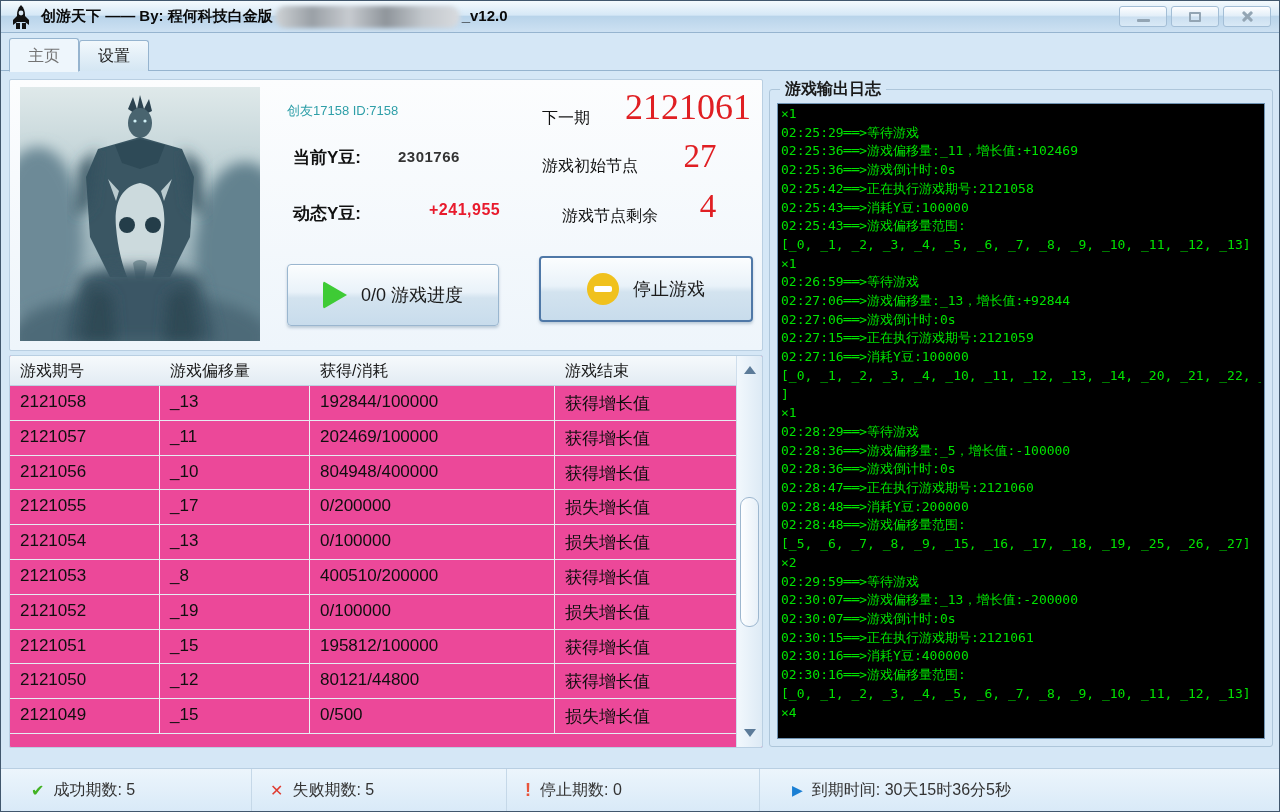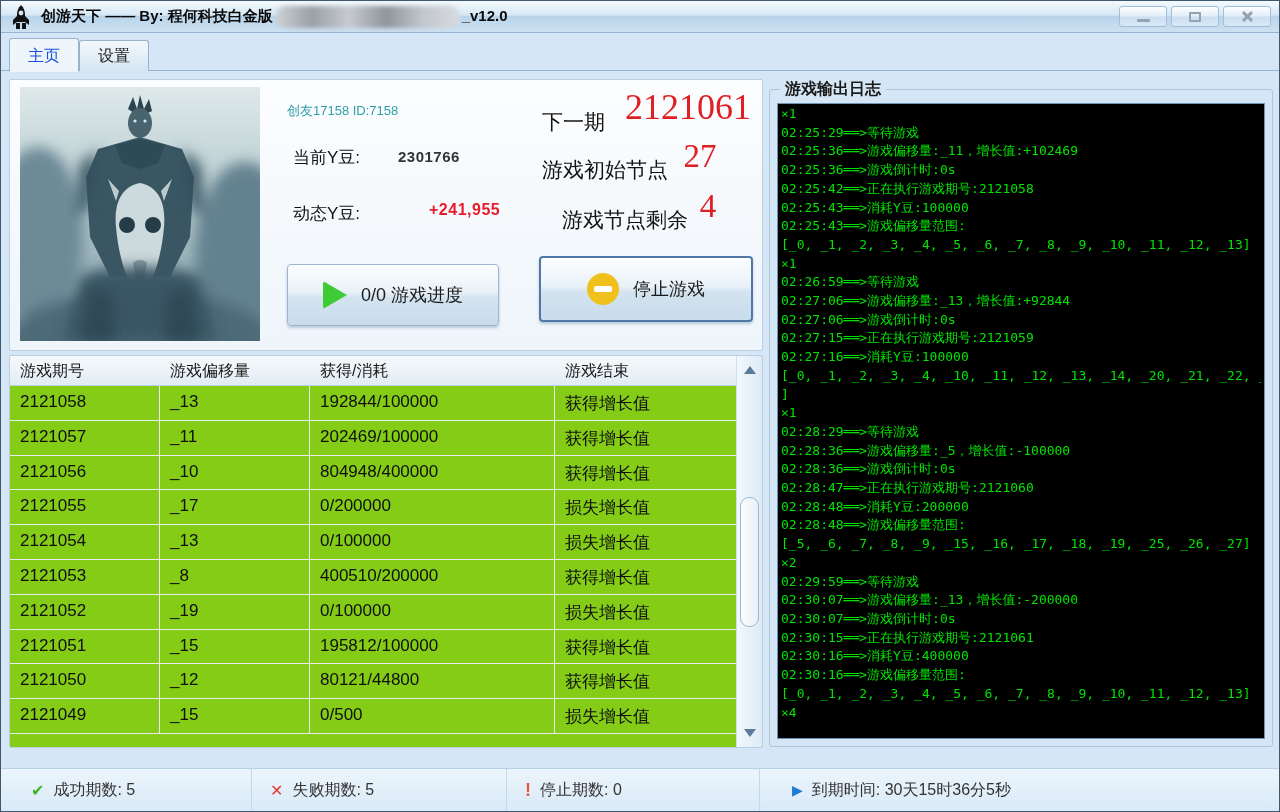--- a/index.html
+++ b/index.html
@@ -38,58 +38,58 @@
     content:""; position:absolute; left:0; top:5px; width:13px; height:3px;
     background:#93a5b4; border-radius:1px;
   }
   .g-close::before { transform:rotate(45deg); }
   .g-close::after  { transform:rotate(-45deg); }
   
   .tabbar { position:absolute; top:33px; left:0; right:0; height:37px; }
   .tabbar::after { content:""; position:absolute; left:0; right:0; bottom:0; height:1px; background:#96b4cf; }
   .tab {
     position:absolute; bottom:0; height:31px; padding:0 18px; line-height:30px;
-    font-size:16px; color:#1d4ed8; border:1px solid #96b4cf; border-bottom:none;
+    font-size:16px; color:#737373; border:1px solid #96b4cf; border-bottom:none;
     border-radius:3px 3px 0 0; z-index:2;
   }
   .tab.active { left:8px; background:#eef6fc; height:34px; line-height:34px; border-bottom:1px solid #eef6fc; margin-bottom:-1px; }
   .tab.inactive { left:78px; background:linear-gradient(#f2f8fc,#d4e6f3); color:#222; }
   
   .info-panel {
     position:absolute; left:8px; top:78px; width:754px; height:272px;
     background:linear-gradient(#fcfdfe,#eef5fb);
     border:1px solid #b9cfe2; border-radius:2px;
   }
   .hero { position:absolute; left:10px; top:7px; width:240px; height:254px; }
   .hero svg { width:100%; height:100%; display:block; }
   .user-line { position:absolute; left:277px; top:22px; font-size:13px; color:#2f9fa8; }
-  .bean-label { position:absolute; font-size:17px; font-weight:normal; color:#111; }
+  .bean-label { position:absolute; font-size:17px; font-weight:bold; color:#111; }
   .bean-value { position:absolute; font-size:15px; font-weight:bold; color:#333; letter-spacing:.5px; }
   .bean-value.red { color:#e81b2d; font-size:16px;margin-left:31px; }
-  .gi-label { position:absolute; font-size:21px; color:#111; }
+  .gi-label { position:absolute; font-size:16px; color:#111; }
   .gi-value {
     position:absolute; font-family:"Liberation Serif","DejaVu Serif",serif;
     color:#e01f23; text-align:center;
   }
   .btn {
     position:absolute; display:flex; align-items:center; justify-content:center; gap:14px;
     background:linear-gradient(#fbfdfe 0%, #e9f2f9 45%, #d3e3ef 55%, #c8dcec 100%);
     border:1px solid #9ab6cf; border-radius:4px; cursor:default;
     box-shadow:0 2px 3px rgba(90,120,150,.35), inset 0 1px 0 #fff;
     font-size:18px; color:#1a1a1a;
   }
   .btn-progress { left:277px; top:184px; width:212px; height:62px; }
   .btn-stop { left:529px; top:176px; width:214px; height:66px; border:2px solid #4f78a7; }
   .play-icon { width:0; height:0; border-left:24px solid #3ecb35; border-top:14px solid transparent; border-bottom:14px solid transparent; border-radius:3px; }
   .stop-icon { width:32px; height:32px; border-radius:50%; background:#f0c11d; position:relative; }
   .stop-icon::after { content:""; position:absolute; left:7px; top:13px; width:18px; height:6px; background:#fff; border-radius:2px; }
   
   .table-panel {
     position:absolute; left:8px; top:354px; width:754px; height:393px;
-    background:#84cc16; border:1px solid #b9cfe2; border-radius:2px; overflow:hidden;
+    background:#ec4899; border:1px solid #b9cfe2; border-radius:2px; overflow:hidden;
   }
   .thead {
     position:absolute; left:0; top:0; right:26px; height:30px; display:flex;
     background:linear-gradient(#f6fafc,#e2ebf3);
     border-bottom:1px solid #bcd0e0; font-size:16px; color:#1a1a1a;
   }
   .th { padding:5px 0 0 10px; }
   .tbody { position:absolute; left:0; top:30px; right:26px; bottom:0; }
   .trow { display:flex; height:34.8px; border-bottom:1px solid #e6ecf2; font-size:17px; color:#0f0f0f; }
   .tcell { padding:6px 0 0 10px; border-right:1px solid #edf1f5; overflow:hidden; white-space:nowrap; }

